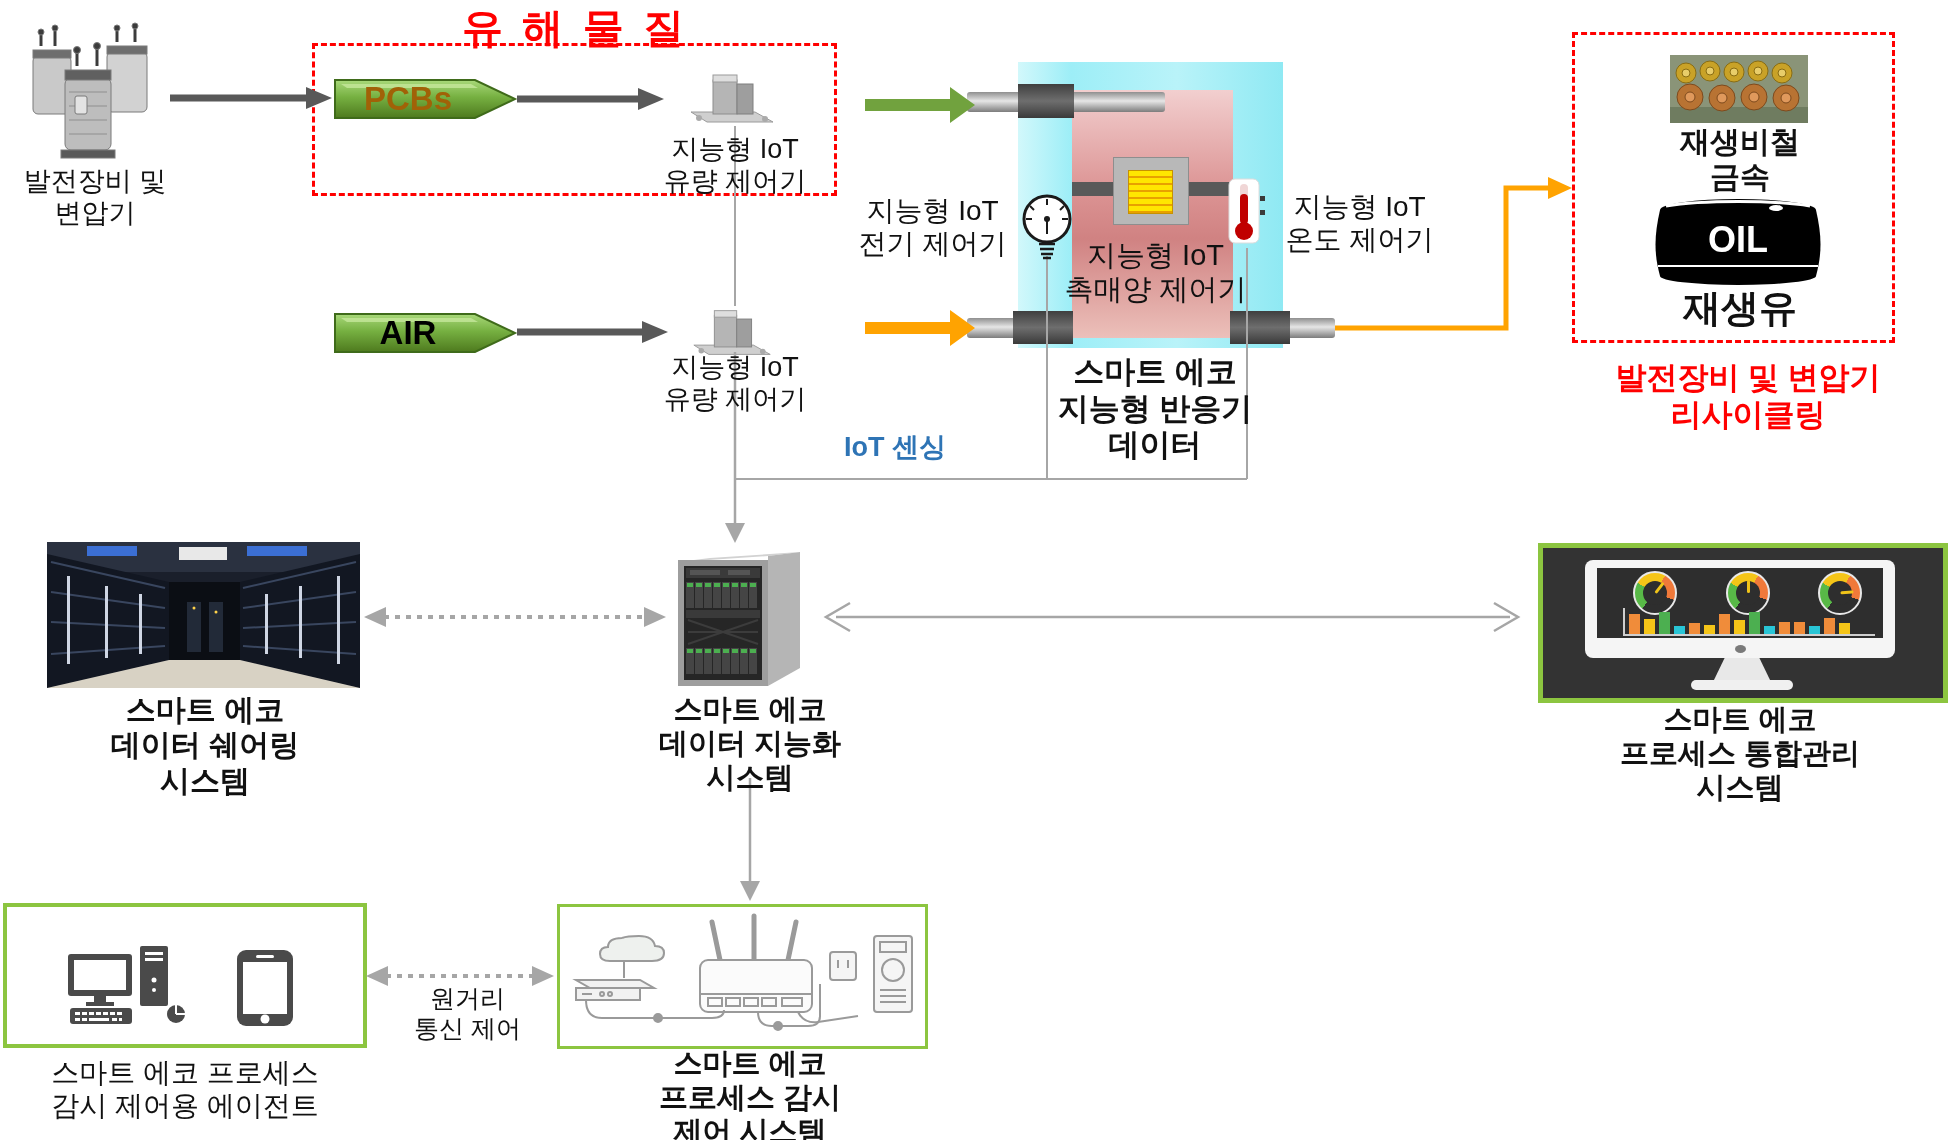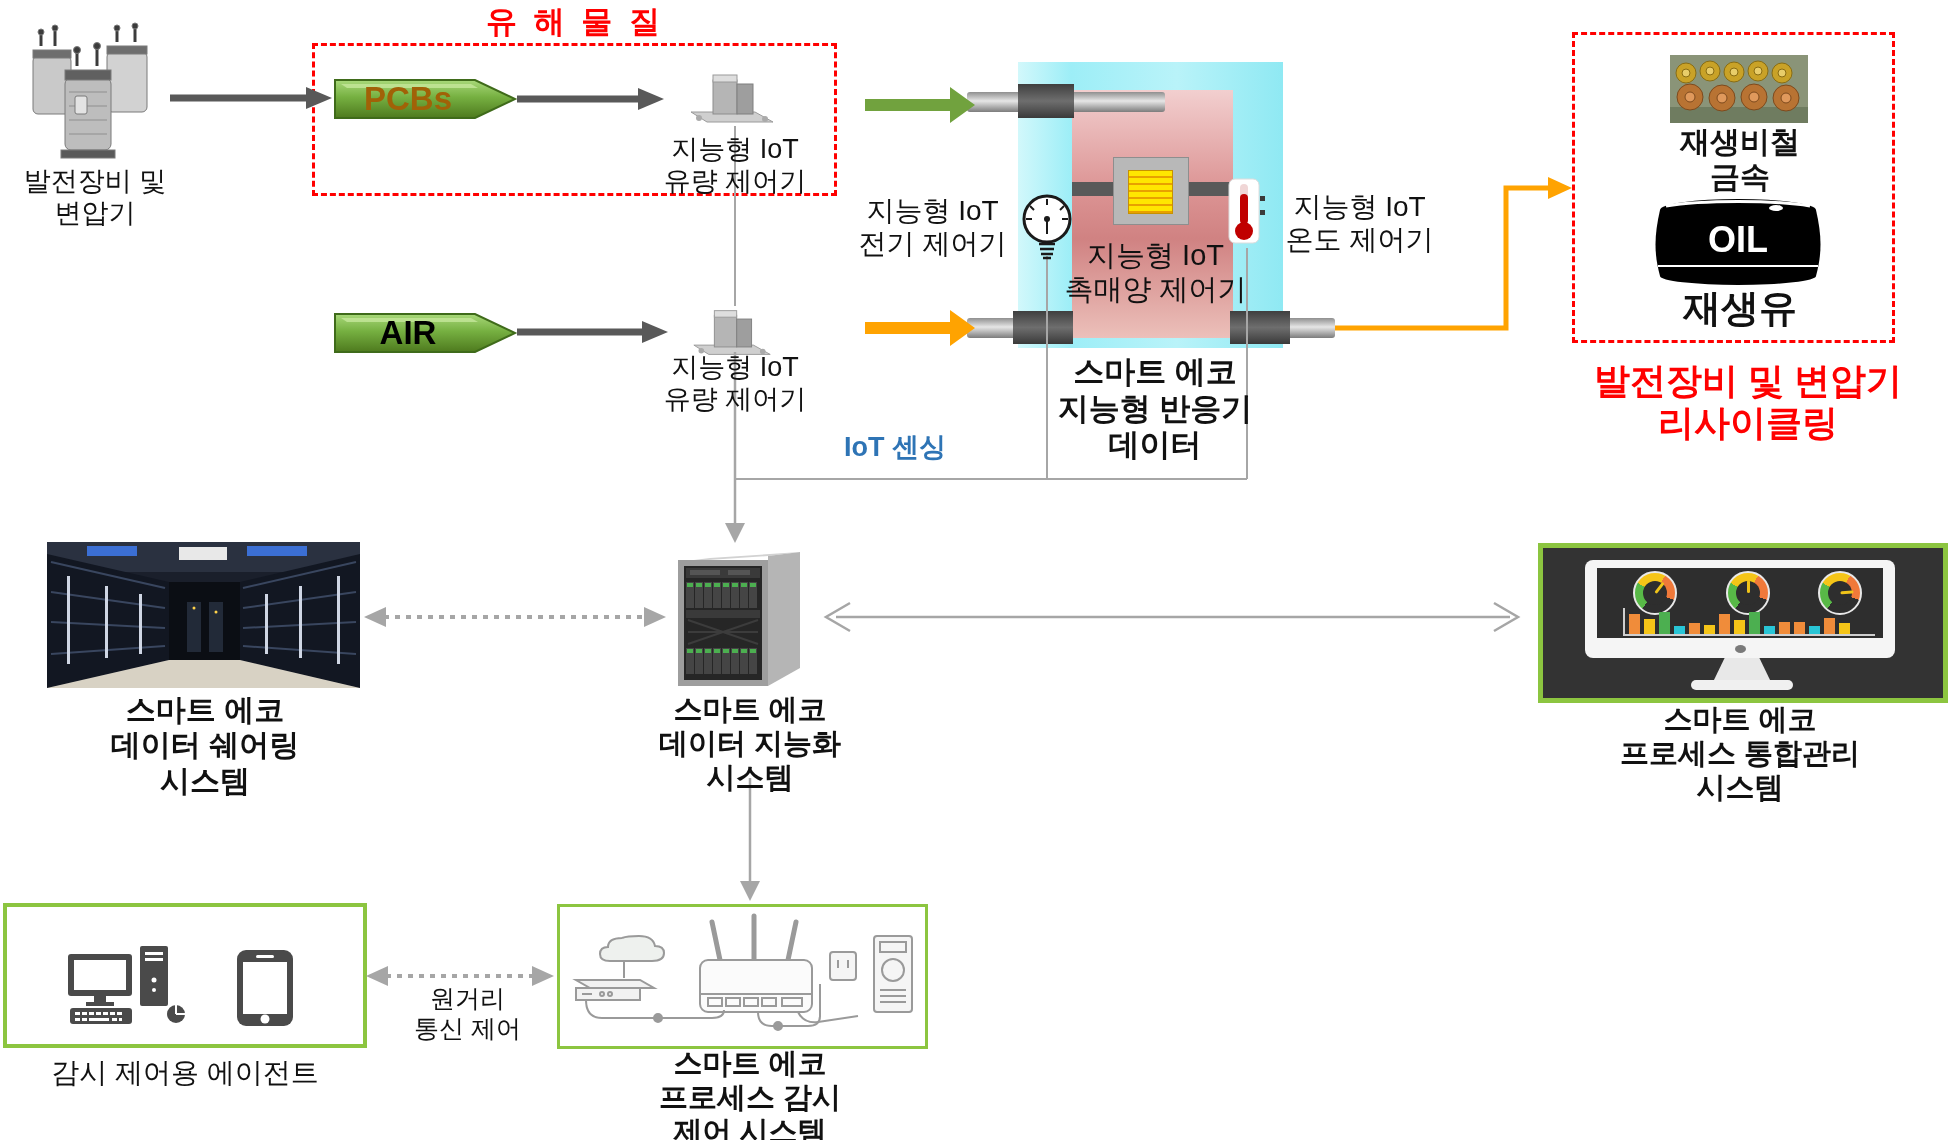--- a/index.html
+++ b/index.html
@@ -138,21 +138,21 @@
       <rect x="50" y="74" width="12" height="18" rx="2" fill="#e3e3e3"></rect>
       <rect x="36" y="128" width="54" height="8" fill="#5a5a5a"></rect>
     </g>
   </svg>
   <div class="lbl" style="left:5px;top:166px;width:180px;font-size:27px">
     <div>발전장비 및</div>
       <div>변압기</div>
   </div>
 
   <div class="dashedbox" style="left:312px;top:43px;width:519px;height:147px"></div>
-  <div class="lbl red" style="left:425px;top:4px;width:300px;font-size:31px;letter-spacing:4px">유 해 물 질</div>
+  <div class="lbl red" style="left:425px;top:4px;width:300px;font-size:41px;letter-spacing:4px">유 해 물 질</div>
 
   <svg class="abs" style="left:333px;top:76px;z-index:5" width="185" height="46" viewBox="0 0 185 46">
     <defs>
         <linearGradient id="gg" x1="0" y1="0" x2="0" y2="1">
       <stop offset="0" stop-color="#a9d97a"></stop>
           <stop offset="0.45" stop-color="#76B041"></stop>
           <stop offset="1" stop-color="#4E7A1E"></stop>
     </linearGradient>
       </defs>
     <polygon points="2,4 142,4 182,23 142,42 2,42" fill="url(#gg)" stroke="#3f6b1a" stroke-width="2"></polygon>
@@ -284,21 +284,21 @@
   <svg class="abs" style="left:1646px;top:196px;z-index:4" width="185" height="92" viewBox="0 0 185 92">
     <ellipse cx="92" cy="14" rx="78" ry="11" fill="#000"></ellipse>
     <path d="M14,14 C8,40 8,58 14,80 L170,80 C176,58 176,40 170,14 Z" fill="#000"></path>
     <ellipse cx="92" cy="80" rx="78" ry="9" fill="#000"></ellipse>
     <path d="M20,10 C55,4 130,4 164,10" fill="none" stroke="#fff" stroke-width="3"></path>
     <ellipse cx="130" cy="12" rx="7" ry="3" fill="#fff"></ellipse>
     <path d="M12,70 L172,70" stroke="#fff" stroke-width="2"></path>
     <text x="92" y="56" text-anchor="middle" font-size="36" font-weight="bold" fill="#fff" font-family="Liberation Sans, sans-serif">OIL</text>
   </svg>
   <div class="lbl bold" style="left:1655px;top:286px;width:170px;font-size:38px">재생유</div>
-  <div class="lbl red" style="left:1578px;top:360px;width:340px;font-size:36px">
+  <div class="lbl red" style="left:1578px;top:360px;width:340px;font-size:31px">
     <div>발전장비 및 변압기</div>
       <div>리사이클링</div>
   </div>
 
   <svg class="abs" style="left:47px;top:542px;z-index:4" width="313" height="146" viewBox="0 0 313 146">
     <rect width="313" height="146" fill="#1a1f2b"></rect>
     <rect width="313" height="30" fill="#2a3140"></rect>
     <rect x="40" y="4" width="50" height="10" fill="#3b6fd4"></rect>
     <rect x="200" y="4" width="60" height="10" fill="#3b6fd4"></rect>
     <rect x="132" y="5" width="48" height="13" fill="#e8e8e8"></rect>
@@ -476,20 +476,21 @@
     <line x1="108" y1="59" x2="108" y2="68" stroke="#fff" stroke-width="2"></line>
     <line x1="108" y1="68" x2="117" y2="68" stroke="#fff" stroke-width="2"></line>
   </svg>
   <svg class="abs" style="left:236px;top:949px;z-index:5" width="58" height="78" viewBox="0 0 58 78">
     <rect x="1" y="1" width="56" height="76" rx="9" fill="#4a4a4a"></rect>
     <rect x="20" y="6" width="18" height="3" rx="1.5" fill="#fff"></rect>
     <rect x="7" y="13" width="44" height="52" fill="#ffffff"></rect>
     <circle cx="29" cy="70" r="4.5" fill="#fff"></circle>
   </svg>
   <div class="lbl" style="left:5px;top:1056px;width:360px;font-size:28px">
+    <div>스마트 에코 프로세스</div>
       <div>감시 제어용 에이전트</div>
   </div>
 
   <div class="lbl" style="left:400px;top:984px;width:135px;font-size:25px">
     <div>원거리</div>
       <div>통신 제어</div>
   </div>
 
   <div class="greenbox" style="left:557px;top:904px;width:365px;height:139px;border-width:3px"></div>
   <svg class="abs" style="left:562px;top:908px;z-index:5" width="355" height="130" viewBox="0 0 355 130">

